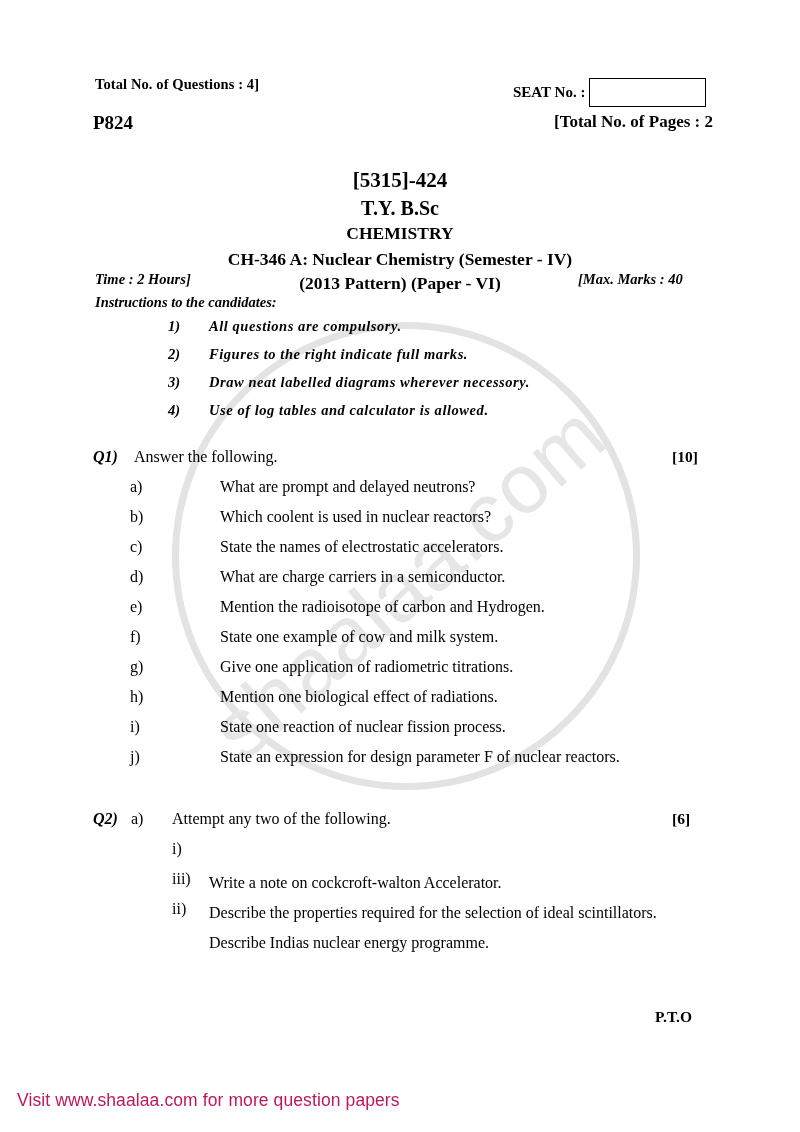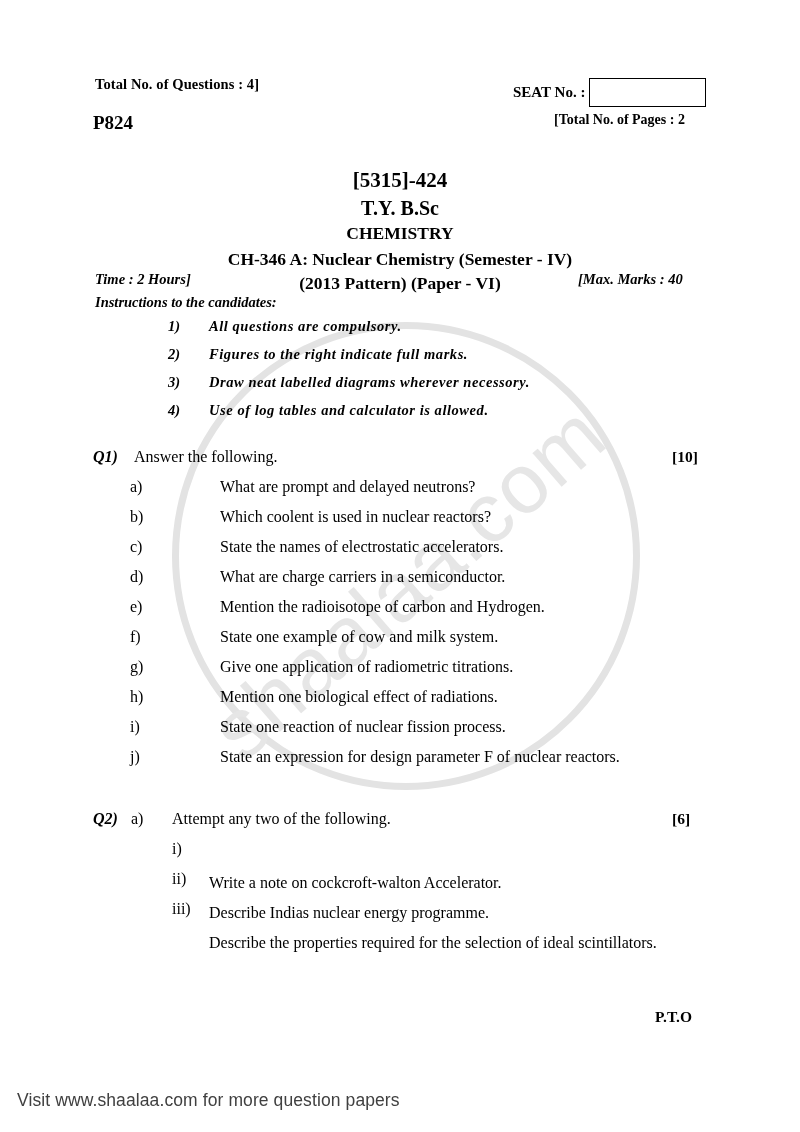--- a/index.html
+++ b/index.html
@@ -91,21 +91,21 @@
   #seat-box {
     width: 117px;
     height: 29px;
     border: 1.6px solid #000;
     box-sizing: border-box;
     background: #fff;
   }
   #total-pages {
     left: 554px; top: 112px;
     font-weight: bold;
-    font-size: 14px;
+    font-size: 17px;
     white-space: nowrap;
     text-align: right;
   }
 
   
   #title-block {
     left: 0; top: 140px;
     width: 800px;
     text-align: center;
     margin-top: 30px;
@@ -226,21 +226,21 @@
     left: 655px; top: 1008px;
     font-weight: bold;
     font-size: 15.5px;
   }
 
   
   #footer-banner {
     left: 17px; top: 1090px;
     font-family: "Liberation Sans", "DejaVu Sans", sans-serif;
     font-size: 17.5px;
-    color: #404040;
+    color: #be185d;
     letter-spacing: 0.1px;
   }
 </style>
 </head>
 <body>
 
 <div id="page">
 
   <div id="watermark">
     <div class="wm-circle"></div>
@@ -347,27 +347,27 @@
         <span class="q-sublabel">a)</span>
         <span class="q-title ind2">Attempt any two of the following.</span>
         <span class="q-marks">[6]</span>
       </div>
       <div id="q2-items">
           <div class="item-row lv-r">
             <span class="item-marker">i)</span>
             <span class="item-text">Write a note on cockcroft-walton Accelerator.</span>
           </div>
           <div class="item-row lv-r">
+            <span class="item-marker">iii)</span>
+            <span class="item-text">Describe the properties required for the selection of ideal scintillators.</span>
+          </div>
+          <div class="item-row lv-r">
             <span class="item-marker">ii)</span>
             <span class="item-text">Describe Indias nuclear energy programme.</span>
           </div>
-          <div class="item-row lv-r">
-            <span class="item-marker">iii)</span>
-            <span class="item-text">Describe the properties required for the selection of ideal scintillators.</span>
-          </div>
         </div>
     </div>
 
     <div class="abs" id="pto">P.T.O</div>
     <div class="abs" id="footer-banner">Visit www.shaalaa.com for more question papers</div>
 
   </div>
 </div>
 
 </body></html>

